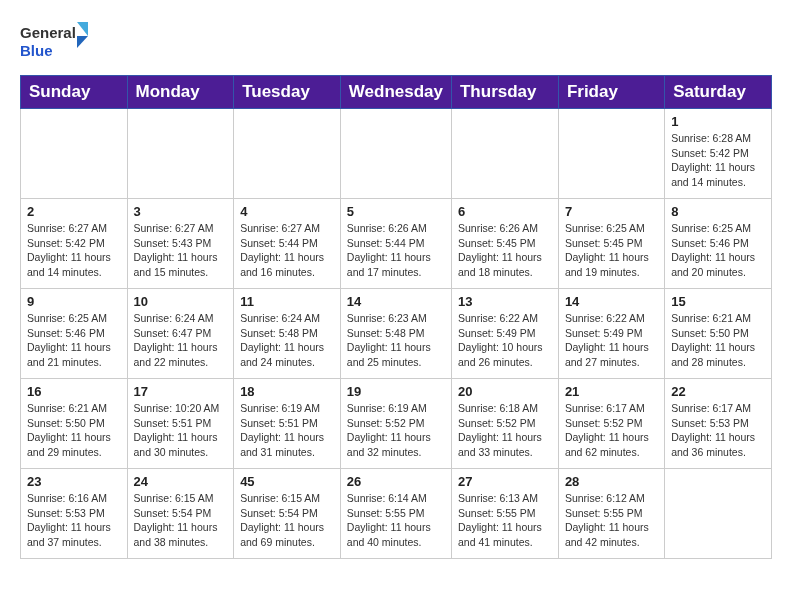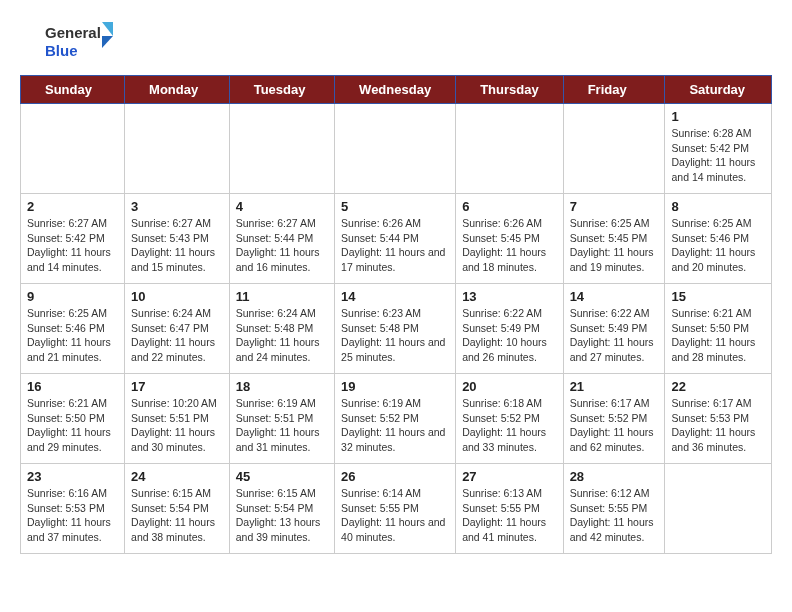--- a/index.html
+++ b/index.html
@@ -15,37 +15,36 @@
       justify-content: space-between;
       align-items: flex-start;
       margin-bottom: 10px;
     }
     .logo {
       display: flex;
       align-items: flex-start;
       font-size: 22px;
       font-weight: bold;
       color: #2255aa;
-      margin-left: 25px;
     }
     .title-area { text-align: right; }
     .month-title { font-size: 36px; font-weight: bold; color: #222; }
     .location { font-size: 16px; color: #444; }
 
     .calendar {
       width: 100%;
       border-collapse: collapse;
       font-size: 11px;
     }
     .calendar th {
-      background: #7f1d1d;
+      background: #4c1d95;
       color: #fff;
       text-align: left;
-      padding: 6px 24px;
-      font-size: 13px;
+      padding: 6px 8px;
+      font-size: 17px;
       border: 1px solid #3355aa;
     }
     .calendar td {
       width: 14.28%;
       vertical-align: top;
       border: 1px solid #ccc;
       padding: 5px 6px;
       min-height: 80px;
       height: 90px;
     }
@@ -251,21 +250,21 @@
         <td>
           <span class="day-num">24</span>
           <div class="cell-text">Sunrise: 6:15 AM</div>
           <div class="cell-text">Sunset: 5:54 PM</div>
           <div class="cell-text">Daylight: 11 hours and 38 minutes.</div>
         </td>
         <td>
           <span class="day-num">45</span>
           <div class="cell-text">Sunrise: 6:15 AM</div>
           <div class="cell-text">Sunset: 5:54 PM</div>
-          <div class="cell-text">Daylight: 13 hours and 39 minutes.</div>
+          <div class="cell-text">Daylight: 11 hours and 69 minutes.</div>
         </td>
         <td>
           <span class="day-num">26</span>
           <div class="cell-text">Sunrise: 6:14 AM</div>
           <div class="cell-text">Sunset: 5:55 PM</div>
           <div class="cell-text">Daylight: 11 hours and 40 minutes.</div>
         </td>
         <td>
           <span class="day-num">27</span>
           <div class="cell-text">Sunrise: 6:13 AM</div>

